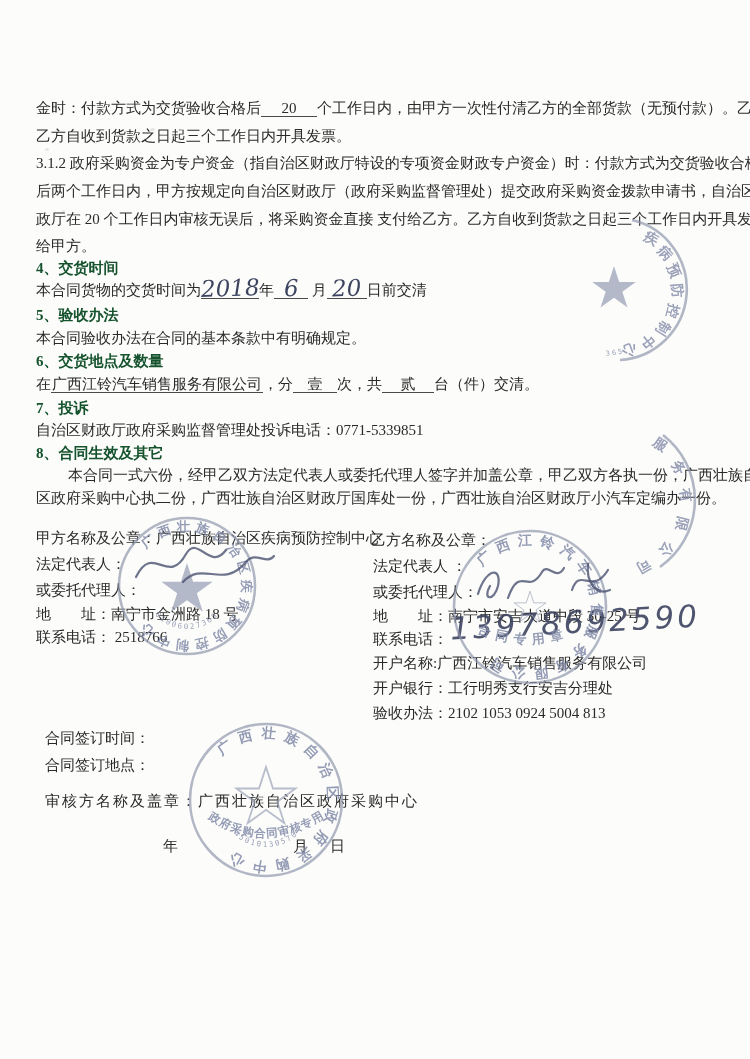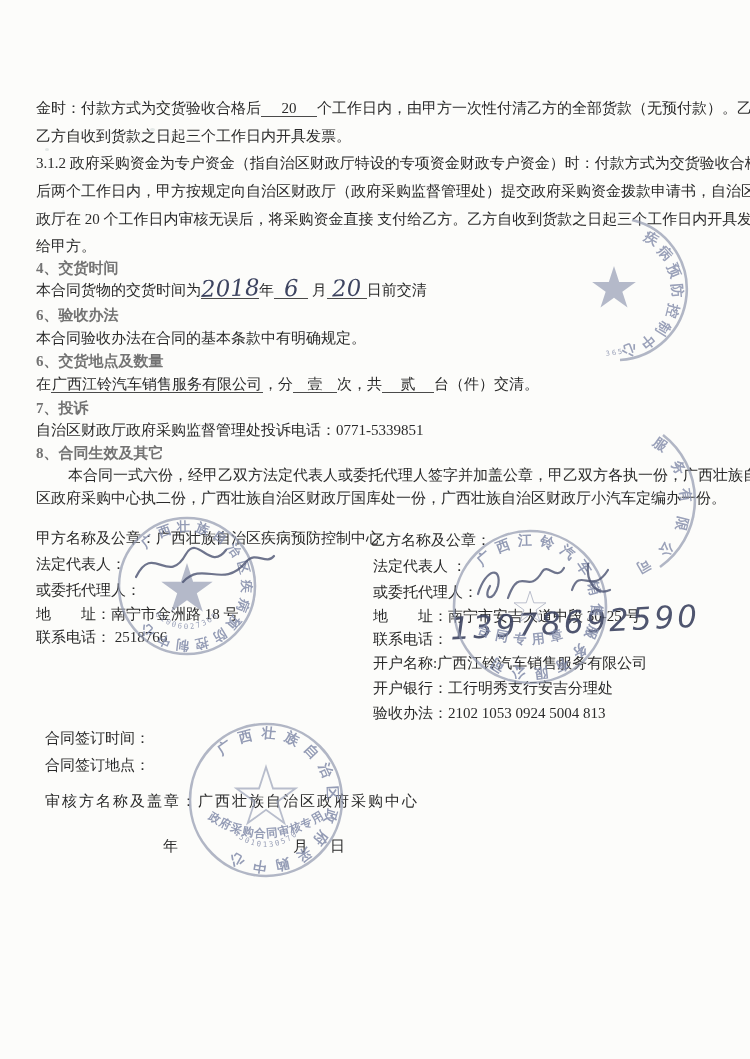--- a/index.html
+++ b/index.html
@@ -1,21 +1,21 @@
 <!DOCTYPE html>
 <html><head>
 <meta charset="utf-8">
 <style>
   html,body{margin:0;padding:0;}
   body{width:750px;height:1059px;background:#fbfbf9;overflow:hidden;
        font-family:"Liberation Serif","DejaVu Serif",serif;color:#262626;}
   #page{position:relative;width:750px;height:1059px;overflow:hidden;
         background:#fcfcfa;}
   .ln{position:absolute;white-space:nowrap;font-size:15px;line-height:17px;color:#2a2a2a;}
-  .hd{font-weight:bold;color:#737373;}
+  .hd{font-weight:bold;color:#14532d;}
   .fill{display:inline-block;border-bottom:1px solid #4a4a4a;text-align:center;line-height:15px;}
   .hw{font-family:"DejaVu Serif",serif;font-style:italic;color:#3d4460;
       display:inline-block;font-size:23px;line-height:12px;transform:rotate(-2deg) translateY(1px);}
   .hw-phone{position:absolute;left:450px;top:604px;font-family:"DejaVu Sans",sans-serif;
       font-style:italic;font-size:31px;letter-spacing:3px;color:#3d4460;
       transform:rotate(-3deg);opacity:.9;}
   .stamp{position:absolute;opacity:.85;}
   .sc{fill:none;stroke:#8e96ad;stroke-width:2.6;opacity:.8;}
   .sf{fill:#99a0b6;opacity:.85;}
   .sfo{fill:none;stroke:#99a0b6;stroke-width:1.6;opacity:.8;}
@@ -41,21 +41,21 @@
   <div class="ln" style="left:36px;top:155px">3.1.2 政府采购资金为专户资金（指自治区财政厅特设的专项资金财政专户资金）时：付款方式为交货验收合格</div>
   <div class="ln" style="left:36px;top:183px">后两个工作日内，甲方按规定向自治区财政厅（政府采购监督管理处）提交政府采购资金拨款申请书，自治区财</div>
   <div class="ln" style="left:36px;top:211px">政厅在 20 个工作日内审核无误后，将采购资金直接 支付给乙方。乙方自收到货款之日起三个工作日内开具发票</div>
   <div class="ln" style="left:36px;top:238px">给甲方。</div>
 
   <div class="ln hd" style="left:36px;top:260px">4、交货时间</div>
   <div class="ln" style="left:36px;top:281px">
     <span>本合同货物的交货时间为</span><span class="fill" style="width:58px"><span class="hw">2018</span></span><span>年</span><span class="fill" style="width:34px"><span class="hw">6</span></span> <span>月</span><span class="fill" style="width:40px"><span class="hw">20</span></span><span>日前交清</span>
   </div>
 
-  <div class="ln hd" style="left:36px;top:307px">6、验收办法</div>
+  <div class="ln hd" style="left:36px;top:307px">5、验收办法</div>
   <div class="ln" style="left:36px;top:330px">本合同验收办法在合同的基本条款中有明确规定。</div>
 
   <div class="ln hd" style="left:36px;top:353px">6、交货地点及数量</div>
   <div class="ln" style="left:36px;top:376px">
     <span>在</span><span class="fill" style="width:212px">广西江铃汽车销售服务有限公司</span><span>，分</span><span class="fill" style="width:44px">壹</span><span>次，共</span><span class="fill" style="width:52px">贰</span><span>台（件）交清。</span>
   </div>
 
   <div class="ln hd" style="left:36px;top:400px">7、投诉</div>
   <div class="ln" style="left:36px;top:422px">自治区财政厅政府采购监督管理处投诉电话：0771-5339851</div>
 

